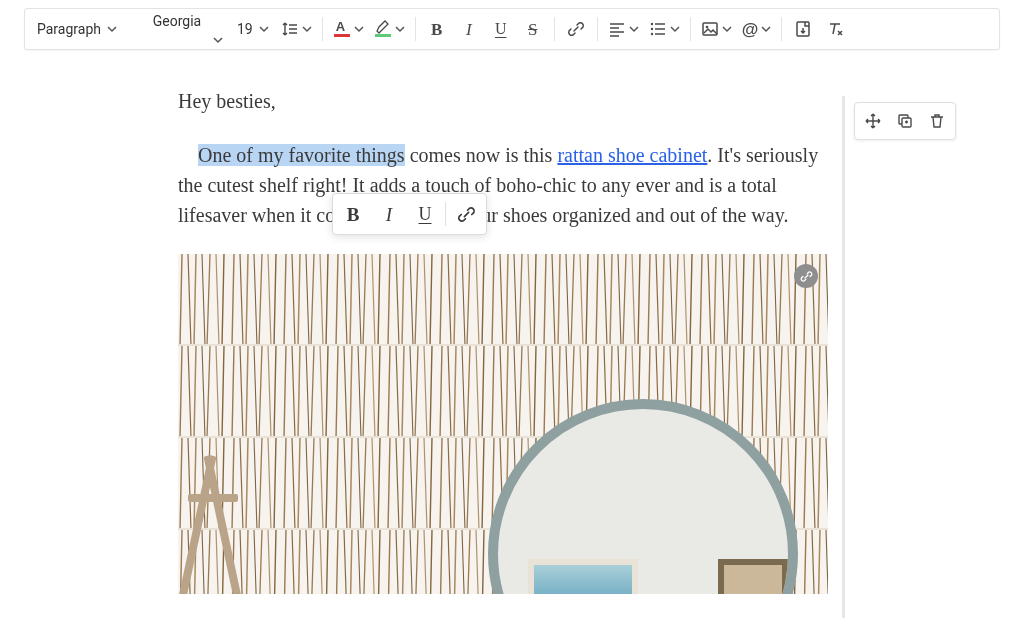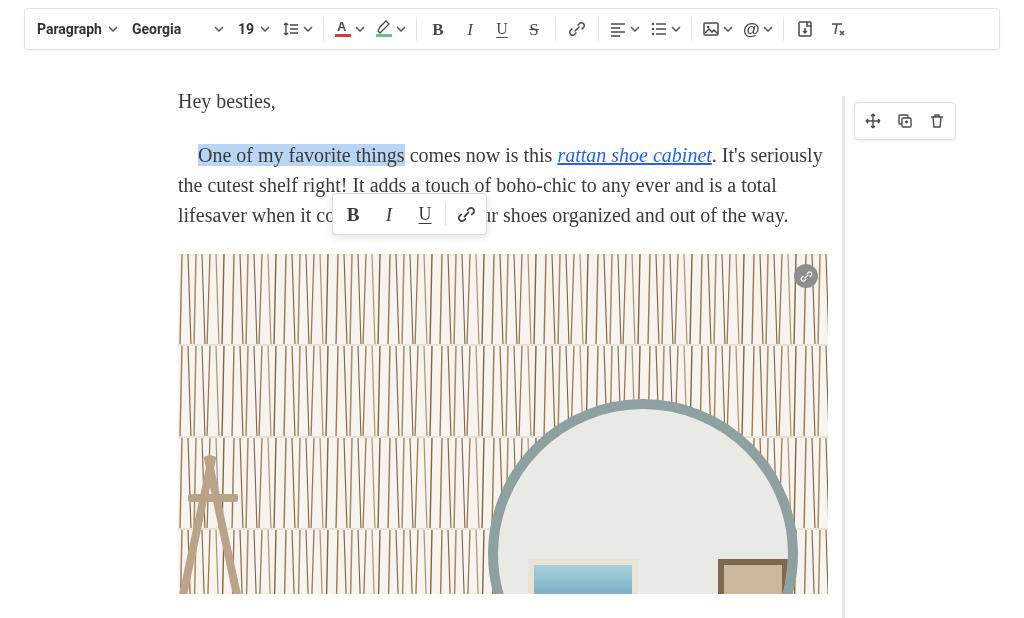--- a/index.html
+++ b/index.html
@@ -49,21 +49,20 @@
   }
   .tb-select {
     display: flex;
     align-items: center;
     height: 32px;
     padding: 0 6px;
     cursor: pointer;
     font-size: 14px;
     color: #333;
     gap: 6px;
-    font-weight: bold;
   }
   .caret {
     display: inline-block;
   }
   .caret svg { width: 10px; height: 10px; display:block; }
   svg { display:block; }
 
   
   .doc-area {
     position: absolute;
@@ -77,21 +76,20 @@
   }
   .para { margin: 0 0 24px 0; }
   .highlight {
     background: #b9d5f4;
     margin-left: 20px;
   }
   .link {
     color: #2962e6;
     text-decoration: underline;
     cursor: pointer;
-    font-style: italic;
   }
 
   .image-block {
     margin-top: 12px;
     position: relative;
     width: 650px;
     height: 340px;
     overflow: hidden;
     background: #f7f3ee;
   }
@@ -195,21 +193,21 @@
 
   <div class="tb-select">
     <span>Paragraph</span>
     <span class="caret">
       <svg viewBox="0 0 10 10">
           <path d="M1 3l4 4 4-4" stroke="#555" stroke-width="1.5" fill="none"></path>
         </svg>
     </span>
   </div>
 
-  <div class="tb-select" style="min-width:104px;">
+  <div class="tb-select" style="min-width:104px;flex-direction:column;">
     <span>Georgia</span>
     <span class="caret" style="margin-left:auto">
       <svg viewBox="0 0 10 10">
           <path d="M1 3l4 4 4-4" stroke="#555" stroke-width="1.5" fill="none"></path>
         </svg>
     </span>
   </div>
 
   <div class="tb-select">
     <span>19</span>

